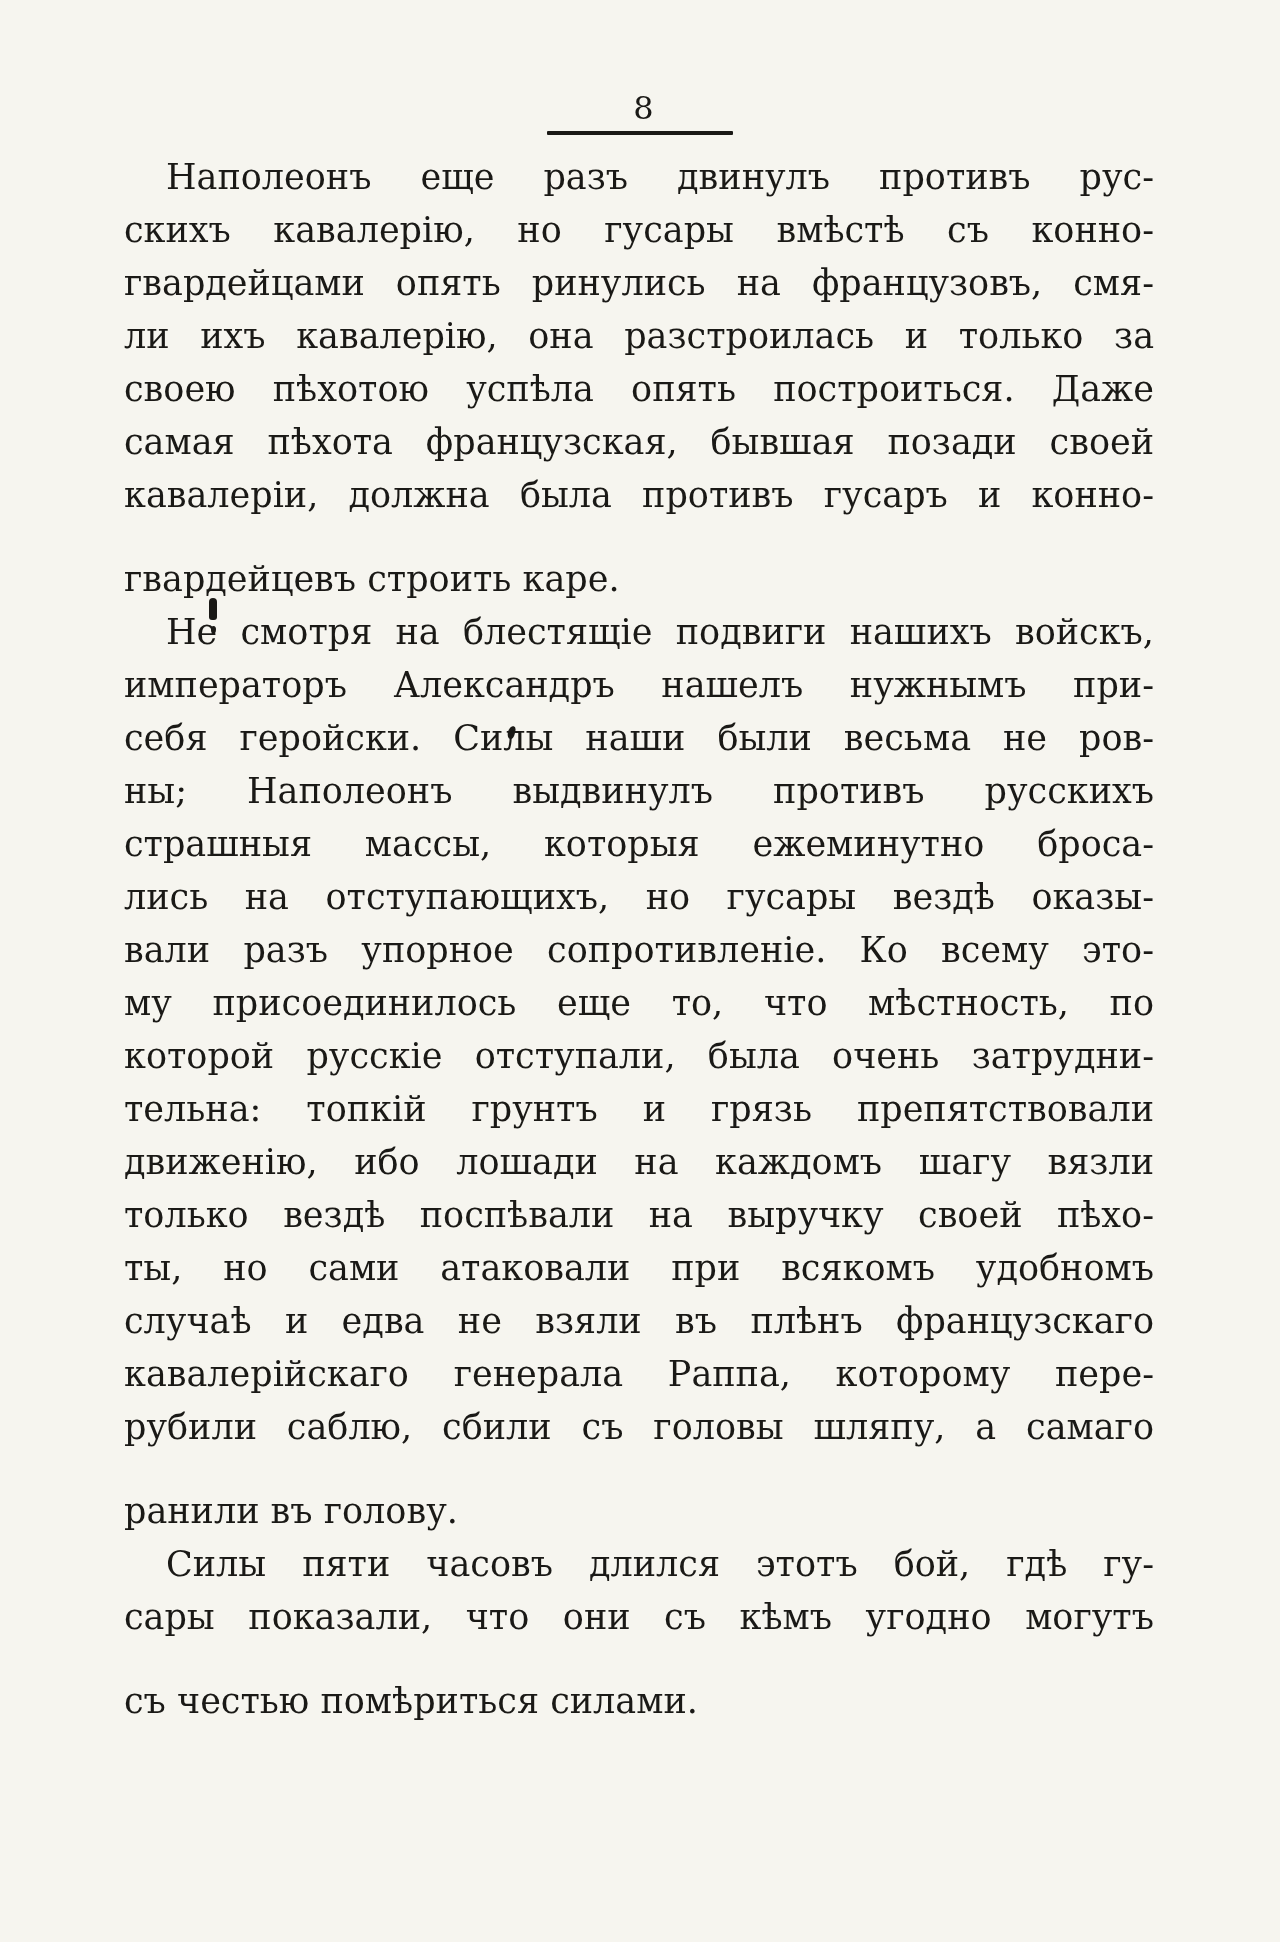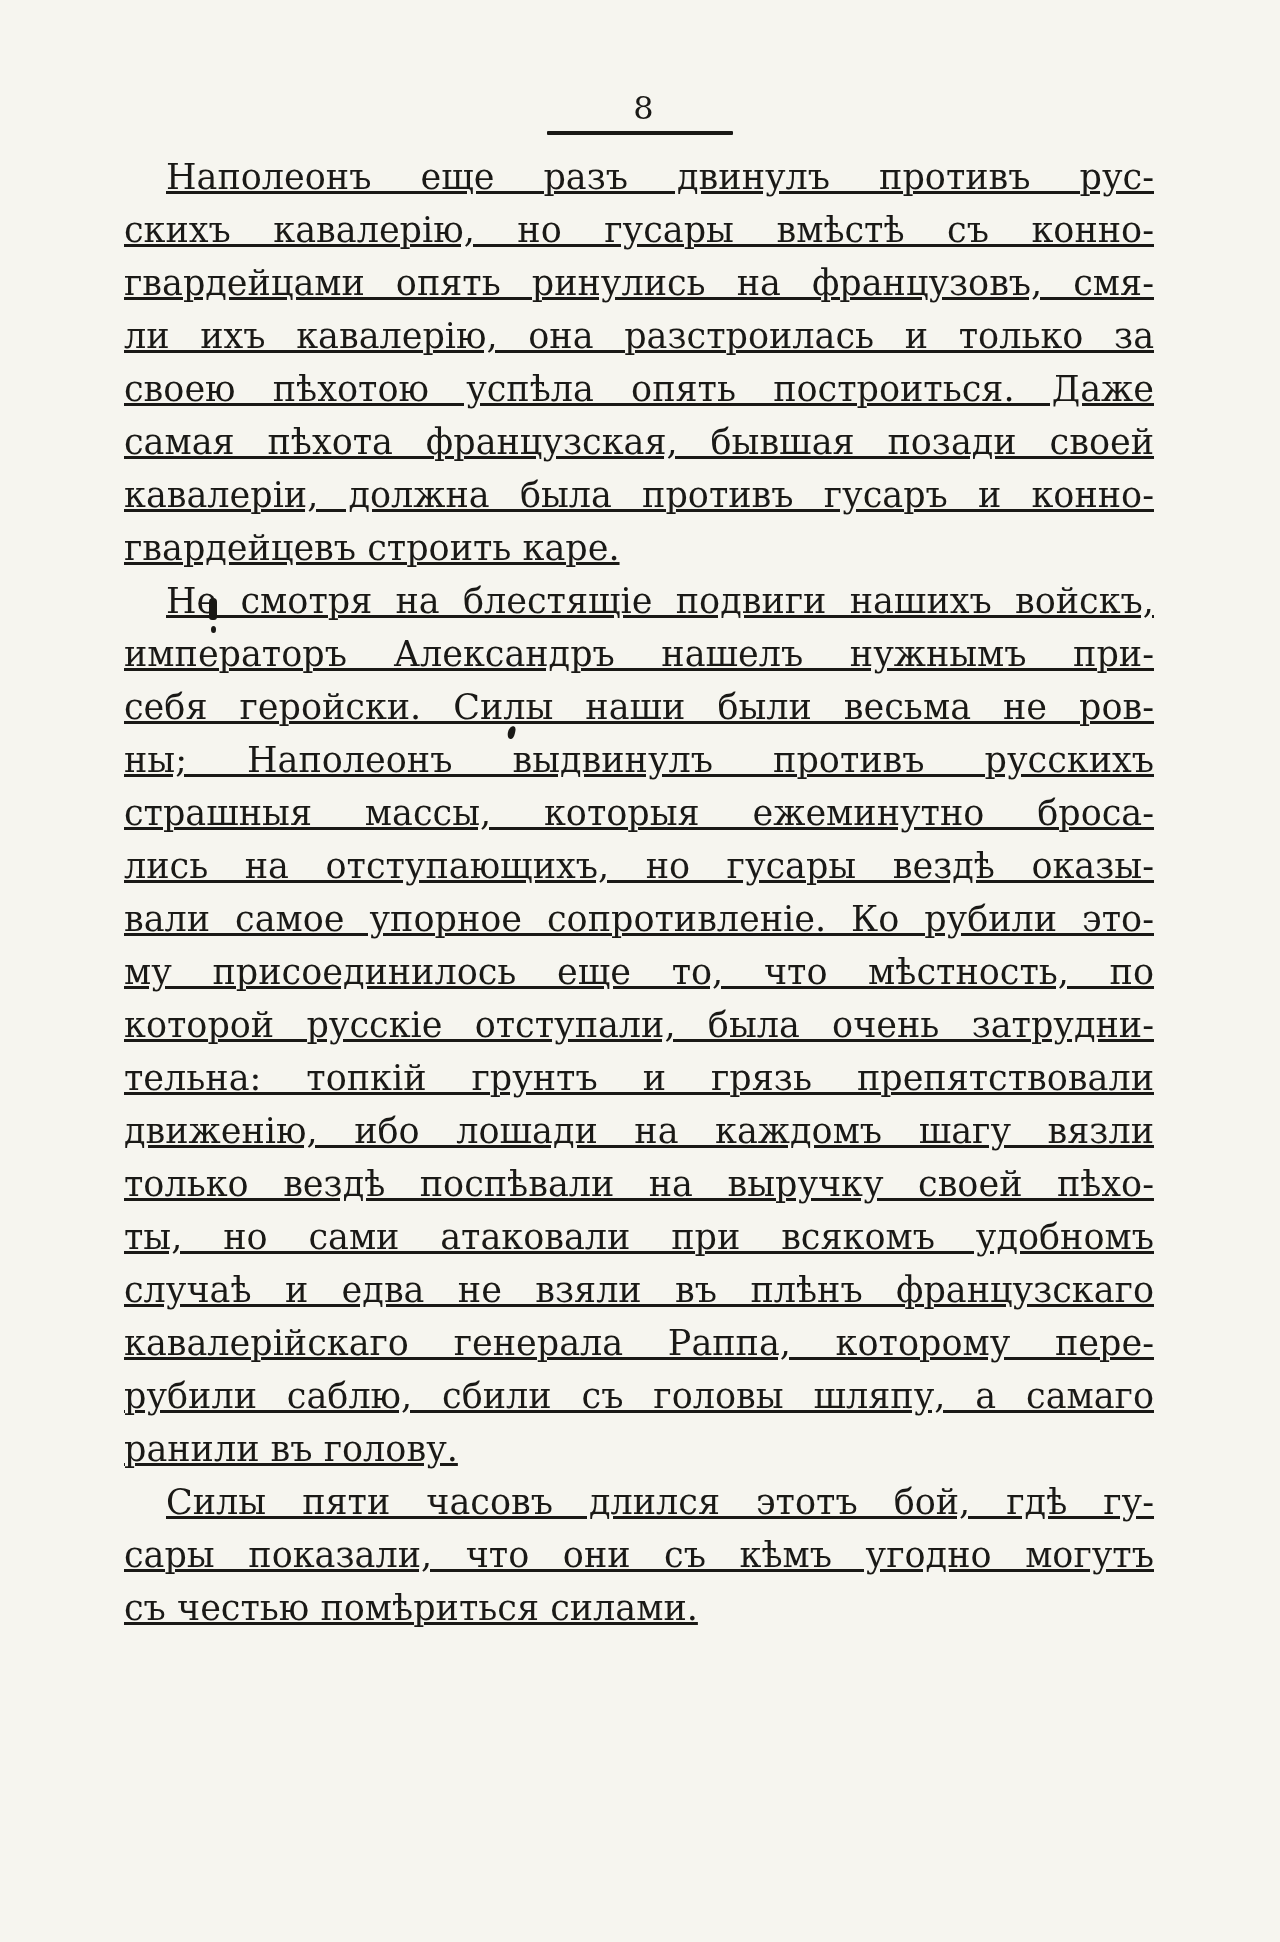--- a/index.html
+++ b/index.html
@@ -36,29 +36,28 @@
     height: 4px;
     background: var(--ink);
     margin: 7px auto 0 auto;
     border-radius: 1px;
   }
   .page-text {
     width: 1030px;
     margin: 16px 0 0 124px;
     font-size: 35px;
     line-height: 53px;
-    text-decoration: underline;
   }
   .paragraph { margin: 0; }
   .line {
     text-align: justify;
     text-align-last: justify;
   }
   .line.indent { text-indent: 42px; }
-  .line.last { text-align-last: left; }
+  .line.last { text-align-last: left; margin-top: 31px; }
   
   .blot {
     position: absolute;
     background: var(--ink);
   }
   .blot-1 {
     left: 209px; top: 598px;
     width: 8px; height: 22px;
     border-radius: 4px 4px 3px 3px;
   }
@@ -97,21 +96,21 @@
       <div class="line last">гвардейцевъ строить каре.</div>
     </section>
 
     <section class="paragraph">
       <div class="line indent">Не смотря на блестящіе подвиги нашихъ войскъ,</div>
       <div class="line">императоръ Александръ нашелъ нужнымъ при-</div>
       <div class="line">себя геройски. Силы наши были весьма не ров-</div>
       <div class="line">ны; Наполеонъ выдвинулъ противъ русскихъ</div>
       <div class="line">страшныя массы, которыя ежеминутно броса-</div>
       <div class="line">лись на отступающихъ, но гусары вездѣ оказы-</div>
-      <div class="line">вали самое упорное сопротивленіе. Ко рубили это-</div>
+      <div class="line">вали разъ упорное сопротивленіе. Ко всему это-</div>
       <div class="line">му присоединилось еще то, что мѣстность, по</div>
       <div class="line">которой русскіе отступали, была очень затрудни-</div>
       <div class="line">тельна: топкій грунтъ и грязь препятствовали</div>
       <div class="line">движенію, ибо лошади на каждомъ шагу вязли</div>
       <div class="line">только вездѣ поспѣвали на выручку своей пѣхо-</div>
       <div class="line">ты, но сами атаковали при всякомъ удобномъ</div>
       <div class="line">случаѣ и едва не взяли въ плѣнъ французскаго</div>
       <div class="line">кавалерійскаго генерала Раппа, которому пере-</div>
       <div class="line">рубили саблю, сбили съ головы шляпу, а самаго</div>
       <div class="line last">ранили въ голову.</div>

